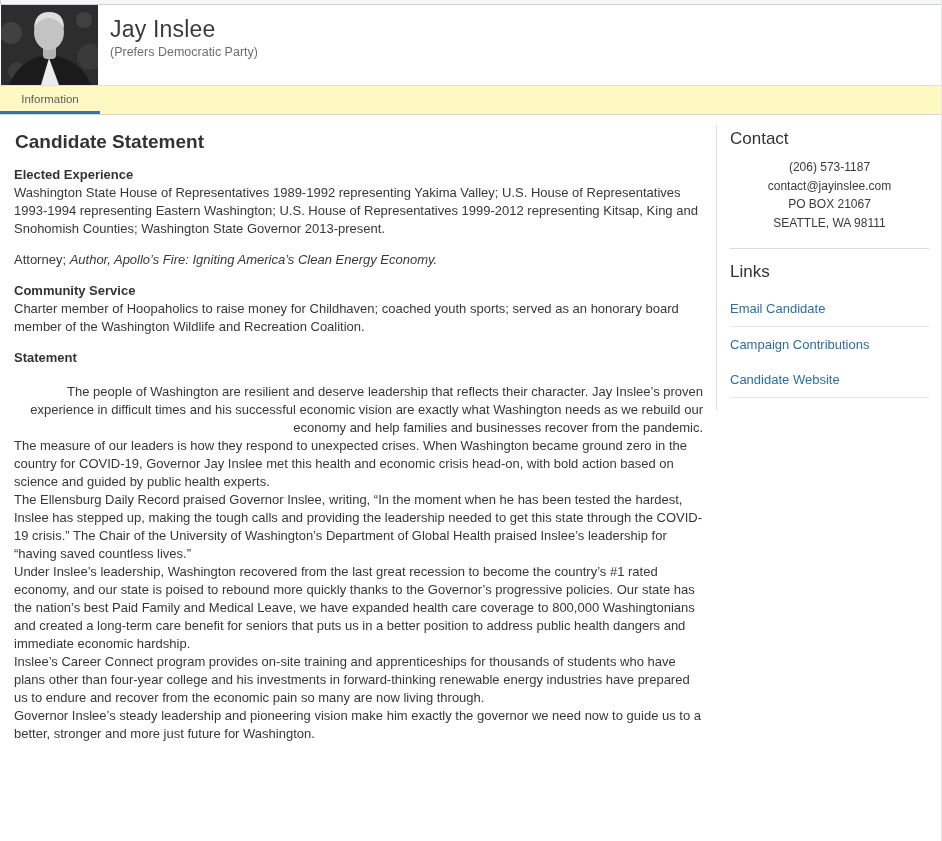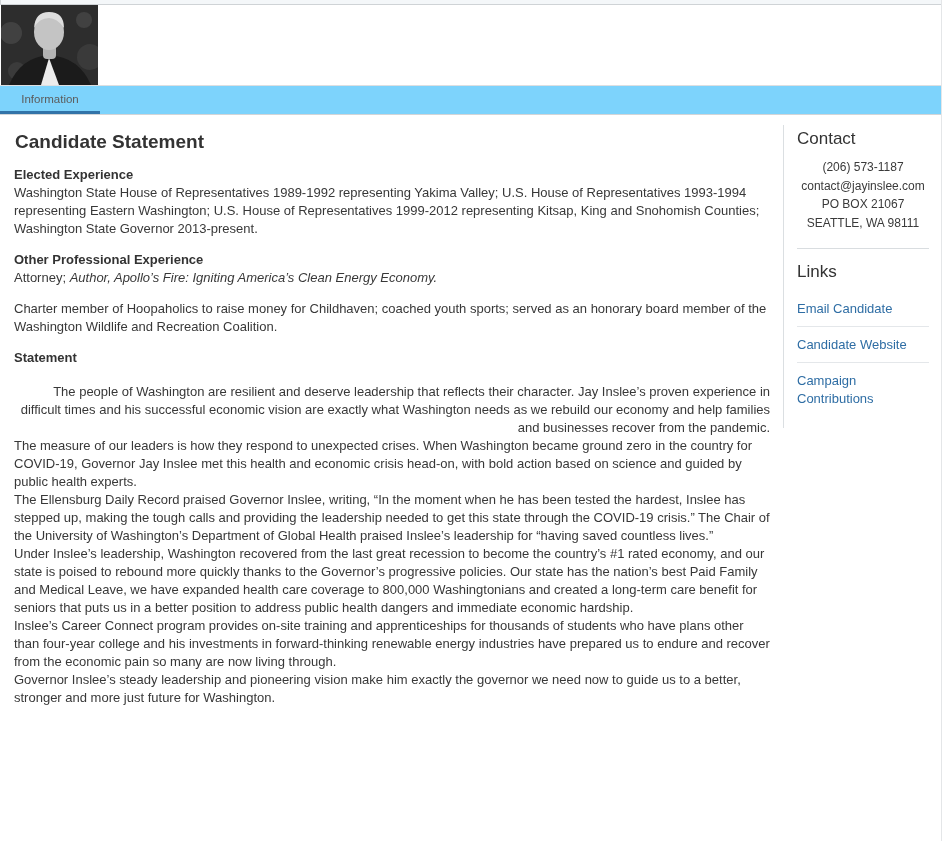--- a/index.html
+++ b/index.html
@@ -40,21 +40,21 @@
     line-height: 28px;
   }
   .party-pref {
     font-size: 12.5px;
     color: #6e6e6e;
     margin-top: 2px;
   }
   
   .tabbar {
     height: 29px;
-    background: #7dd3fc;
+    background: #fef9c3;
     border-bottom: 1px solid #d2d5d8;
     display: flex;
   }
   .tab {
     width: 100px;
     text-align: center;
     font-size: 11.5px;
     color: #5c5c5c;
     line-height: 26px;
     cursor: pointer;
@@ -84,21 +84,21 @@
   .section-body, .para {
     font-size: 13px;
     line-height: 18px;
     color: #383838;
   }
   .italic { font-style: italic; }
   .para { margin-top: 0; }
   .para.first { margin-top: 16px; text-align: right; }
   
   .sidebar {
-    width: 158px;
+    width: 225px;
     margin-top: 10px;
     border-left: 1px solid #dbdfe2;
     padding: 4px 12px 12px 13px;
   }
   .sidebar-heading {
     font-size: 17px;
     font-weight: 400;
     color: #333;
     margin-bottom: 9px;
   }
@@ -136,45 +136,49 @@
     <circle cx="10" cy="28" r="11" fill="#5a5a5a" opacity="0.45"></circle>
     <circle cx="83" cy="15" r="8" fill="#555" opacity="0.5"></circle>
     <circle cx="89" cy="52" r="13" fill="#474747" opacity="0.5"></circle>
     <circle cx="16" cy="66" r="9" fill="#505050" opacity="0.4"></circle>
     <path d="M8 80 Q20 52 48 50 Q78 52 90 80 Z" fill="#1b1b1b"></path>
     <path d="M40 80 L48 53 L58 80 Z" fill="#ececec"></path>
     <rect x="42" y="38" width="13" height="16" rx="4" fill="#b3b3b3"></rect>
     <ellipse cx="48" cy="27" rx="15" ry="18" fill="#c4c4c4"></ellipse>
     <path d="M33 23 Q34 7 48 7 Q63 7 63 23 Q56 13 48 13 Q38 13 33 23 Z" fill="#dedede"></path>
   </svg>
+  <div class="header-text">
+    <div class="candidate-name">Jay Inslee</div>
+    <div class="party-pref">(Prefers Democratic Party)</div>
+  </div>
 </div>
 
 <div class="tabbar">
   <div class="tab active">Information</div>
 </div>
 
 <div class="content">
 
   <div class="main">
     <h1 class="page-title">Candidate Statement</h1>
 
     <div class="section">
       <div class="section-heading">Elected Experience</div>
       <div class="section-body">Washington State House of Representatives 1989-1992 representing Yakima Valley; U.S. House of Representatives 1993-1994 representing Eastern Washington; U.S. House of Representatives 1999-2012 representing Kitsap, King and Snohomish Counties; Washington State Governor 2013-present.</div>
     </div>
 
     <div class="section">
-      <div class="section-heading">Other Professional Experience</div>
       <div class="section-body"><span>Attorney; </span><span class="italic">Author, Apollo’s Fire: Igniting America’s Clean Energy Economy.</span></div>
     </div>
 
     <div class="section">
     </div>
 
     <div class="section">
+      <div class="section-heading">Community Service</div>
       <div class="section-body">Charter member of Hoopaholics to raise money for Childhaven; coached youth sports; served as an honorary board member of the Washington Wildlife and Recreation Coalition.</div>
     </div>
 
     <div class="section">
       <div class="section-heading">Statement</div>
       <p class="para first">The people of Washington are resilient and deserve leadership that reflects their character. Jay Inslee’s proven experience in difficult times and his successful economic vision are exactly what Washington needs as we rebuild our economy and help families and businesses recover from the pandemic.</p>
       <p class="para">The measure of our leaders is how they respond to unexpected crises. When Washington became ground zero in the country for COVID-19, Governor Jay Inslee met this health and economic crisis head-on, with bold action based on science and guided by public health experts.</p>
       <p class="para">The Ellensburg Daily Record praised Governor Inslee, writing, “In the moment when he has been tested the hardest, Inslee has stepped up, making the tough calls and providing the leadership needed to get this state through the COVID-19 crisis.” The Chair of the University of Washington’s Department of Global Health praised Inslee’s leadership for “having saved countless lives.”</p>
       <p class="para">Under Inslee’s leadership, Washington recovered from the last great recession to become the country’s #1 rated economy, and our state is poised to rebound more quickly thanks to the Governor’s progressive policies. Our state has the nation’s best Paid Family and Medical Leave, we have expanded health care coverage to 800,000 Washingtonians and created a long-term care benefit for seniors that puts us in a better position to address public health dangers and immediate economic hardship.</p>
       <p class="para">Inslee’s Career Connect program provides on-site training and apprenticeships for thousands of students who have plans other than four-year college and his investments in forward-thinking renewable energy industries have prepared us to endure and recover from the economic pain so many are now living through.</p>
@@ -188,21 +192,21 @@
     <div class="contact-line">contact@jayinslee.com</div>
     <div class="contact-line">PO BOX 21067</div>
     <div class="contact-line">SEATTLE, WA 98111</div>
 
     <hr class="sidebar-divider">
 
     <div class="sidebar-heading">Links</div>
     <div class="link-row">
       <a href="#">Email Candidate</a>
     </div>
+    <div class="link-row last">
+      <a href="#">Campaign Contributions</a>
+    </div>
     <div class="link-row">
       <a href="#">Candidate Website</a>
     </div>
-    <div class="link-row last">
-      <a href="#">Campaign Contributions</a>
-    </div>
   </div>
 
 </div>
 
 </body></html>

